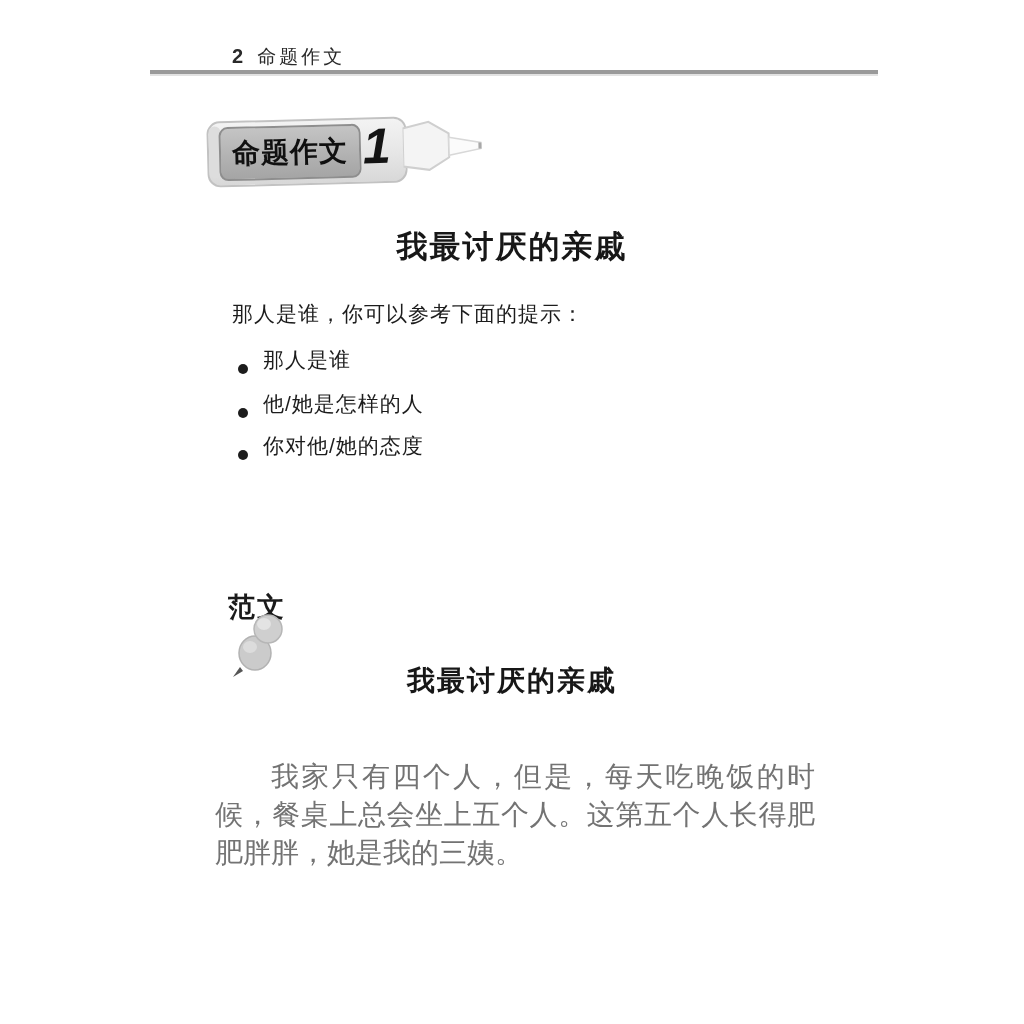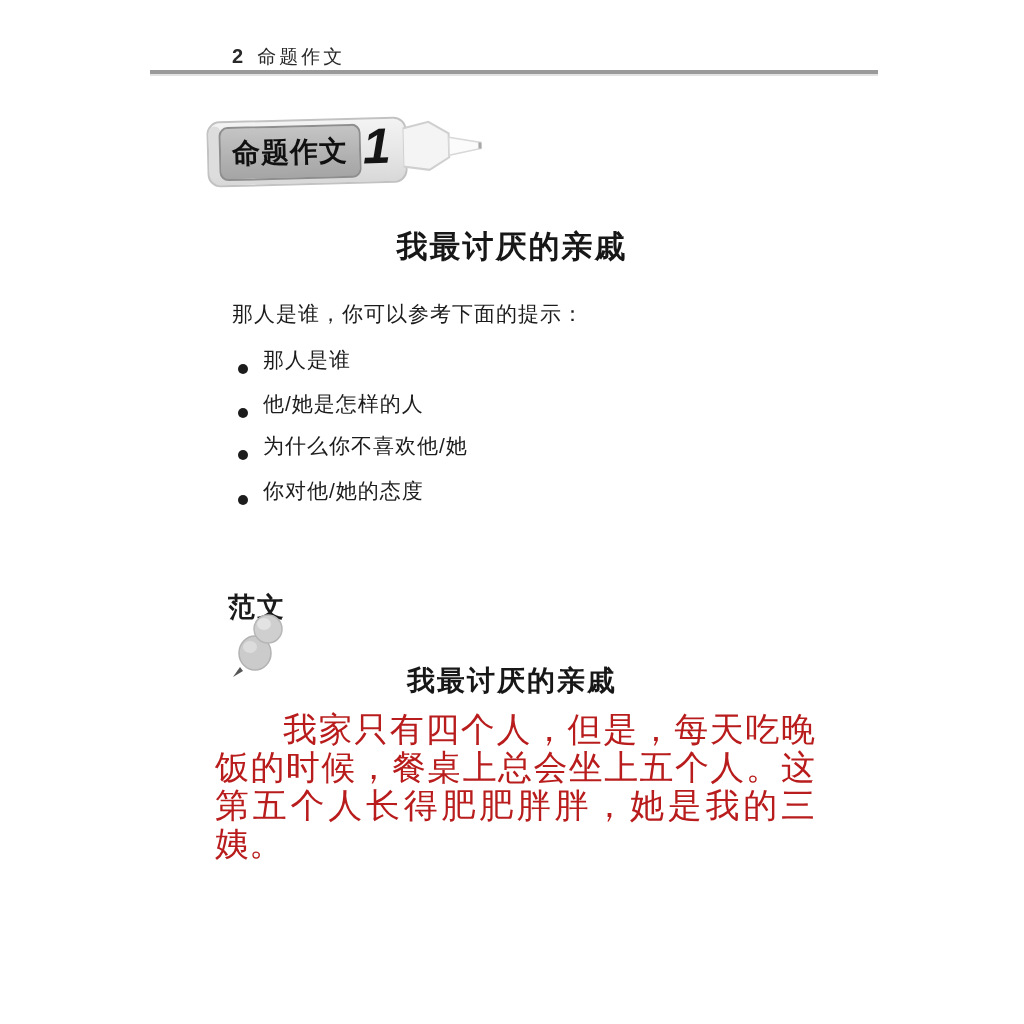--- a/index.html
+++ b/index.html
@@ -166,27 +166,27 @@
     width: 1024px;
     text-align: center;
     font-family: "DejaVu Serif", serif;
     font-weight: bold;
     font-size: 28px;
     letter-spacing: 2px;
     color: #171717;
   }
   .essay-body {
     position: absolute;
-    left: 215px; top: 710px;
+    left: 215px; top: 758px;
     width: 600px;
     font-family: "DejaVu Serif", serif;
-    font-size: 34px;
+    font-size: 28px;
     line-height: 38px;
     text-align: justify;
-    color: #b91c1c;
+    color: #737373;
   }
   .essay-body p {
     margin: 0;
     text-indent: 2em;
   }
 </style>
 </head>
 <body>
 
 <div class="canvas">
@@ -216,24 +216,20 @@
     <li>
       <span class="bullet-dot"></span>
       <span class="hint-text">那人是谁</span>
     </li>
     <li>
       <span class="bullet-dot"></span>
       <span class="hint-text">他/她是怎样的人</span>
     </li>
     <li>
       <span class="bullet-dot"></span>
-      <span class="hint-text">为什么你不喜欢他/她</span>
-    </li>
-    <li>
-      <span class="bullet-dot"></span>
       <span class="hint-text">你对他/她的态度</span>
     </li>
   </ul>
 
   <div class="sample-label-row">
     <span class="sample-label">范文</span>
     <svg class="pushpin" width="62" height="70" viewBox="0 0 62 70">
       <polygon points="10,56 3,66 13,60" fill="#555555"></polygon>
       <ellipse cx="25" cy="42" rx="16" ry="17" fill="#cbcbcb"></ellipse>
       <ellipse cx="25" cy="42" rx="16" ry="17" fill="none" stroke="#b2b2b2" stroke-width="1.5"></ellipse>

